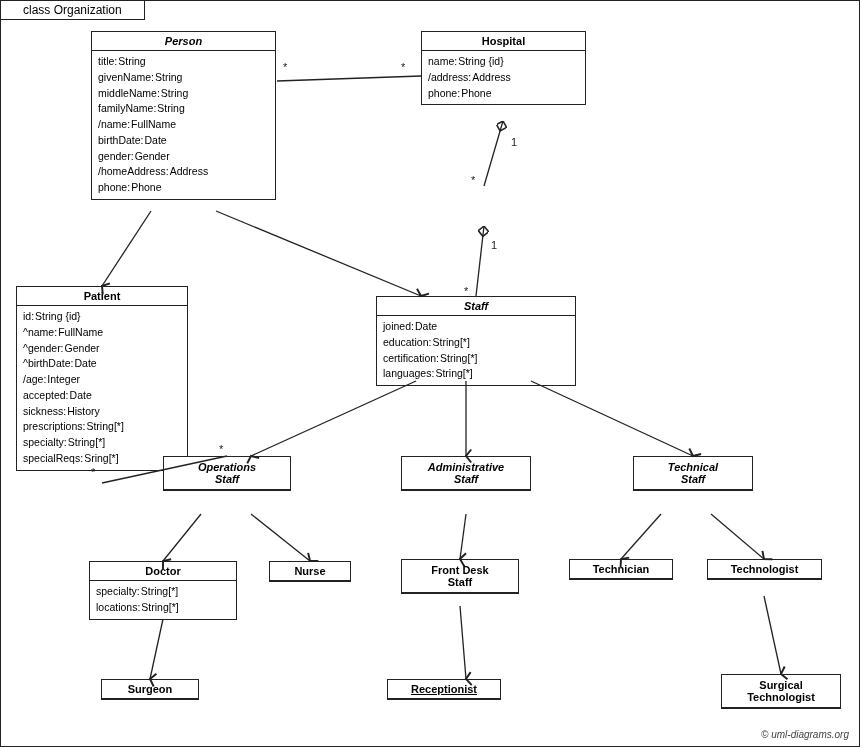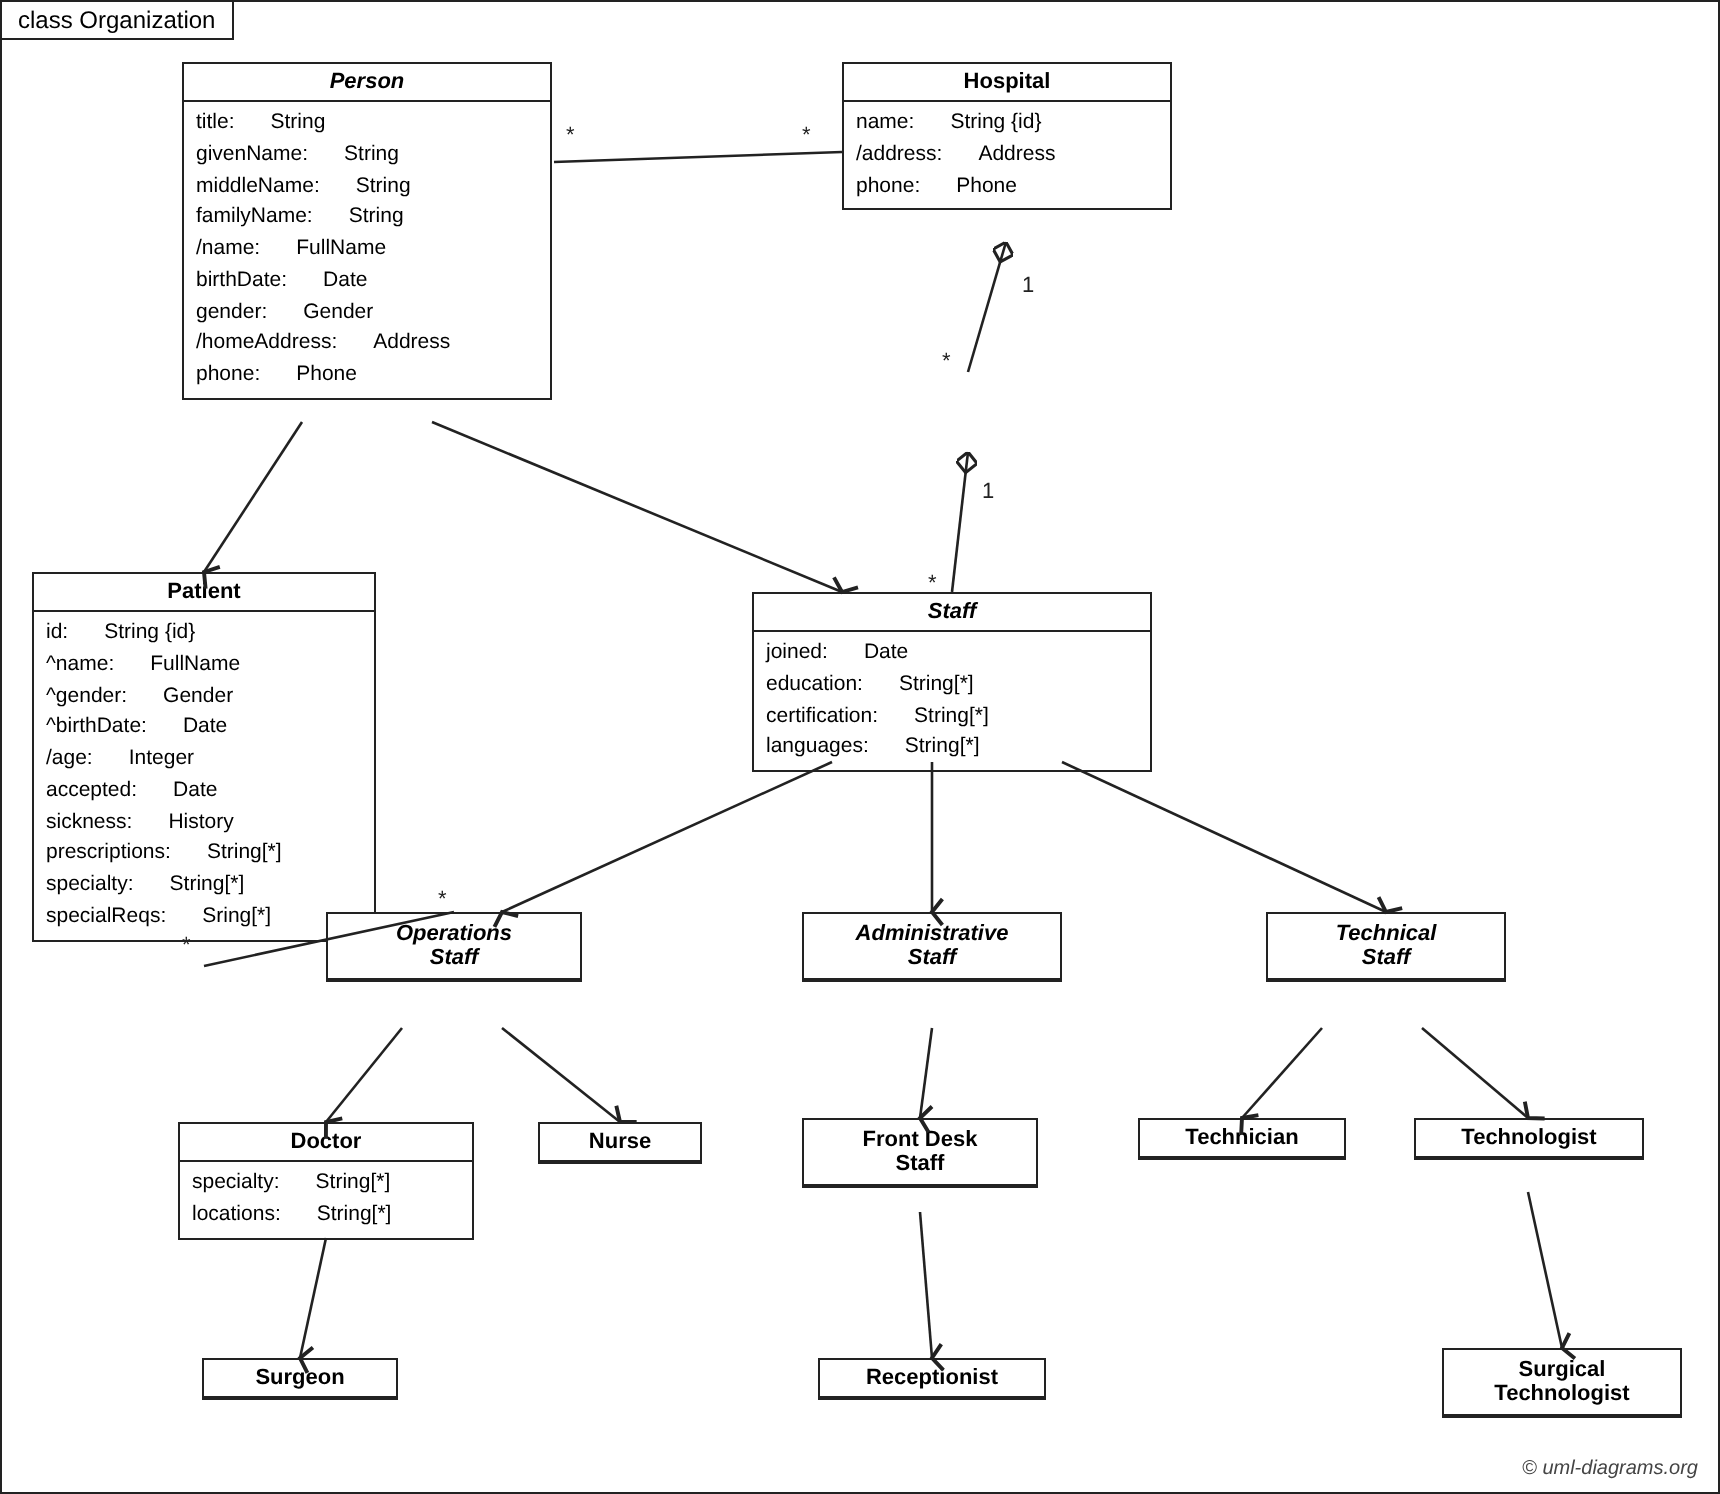--- a/index.html
+++ b/index.html
@@ -20,21 +20,21 @@
       background: #fff;
     }
     .diagram-label {
       position: absolute;
       top: 0;
       left: 0;
       background: #fff;
       border: 1.5px solid #222;
       border-top: none;
       border-left: none;
-      padding: 2px 8px;
+      padding: 2px 22px;
       font-size: 12px;
     }
     .uml-box {
       position: absolute;
       border: 1.5px solid #222;
       background: #fff;
     }
     .uml-box .header {
       border-bottom: 1.5px solid #222;
       text-align: center;
@@ -45,21 +45,21 @@
     .uml-box .header.normal {
       font-style: normal;
     }
     .uml-box .body {
       padding: 3px 6px;
       font-size: 10.5px;
       line-height: 1.5;
     }
     .uml-box .body .row {
       display: flex;
-      gap: 18px;
+      gap: 1px;
     }
     .uml-box .body .row .label { white-space: nowrap; }
     .uml-box .body .row .type { white-space: nowrap; }
 
     
     #svg-overlay {
       position: absolute;
       top: 0; left: 0;
       width: 860px;
       height: 747px;
@@ -249,21 +249,21 @@
   </div>
 
   <div class="uml-box" style="left:706px;top:558px;width:115px;">
     <div class="header normal">Technologist</div>
   </div>
 
   <div class="uml-box" style="left:100px;top:678px;width:98px;">
     <div class="header normal">Surgeon</div>
   </div>
 
-  <div class="uml-box" style="left:408px;top:678px;width:114px;">
+  <div class="uml-box" style="left:386px;top:678px;width:114px;text-decoration:underline;">
     <div class="header normal">Receptionist</div>
   </div>
 
   <div class="uml-box" style="left:720px;top:673px;width:120px;text-align:center;">
     <div class="header normal" style="padding:4px 6px;">Surgical<br>Technologist</div>
   </div>
 
   <svg id="svg-overlay">
     <defs>
 

